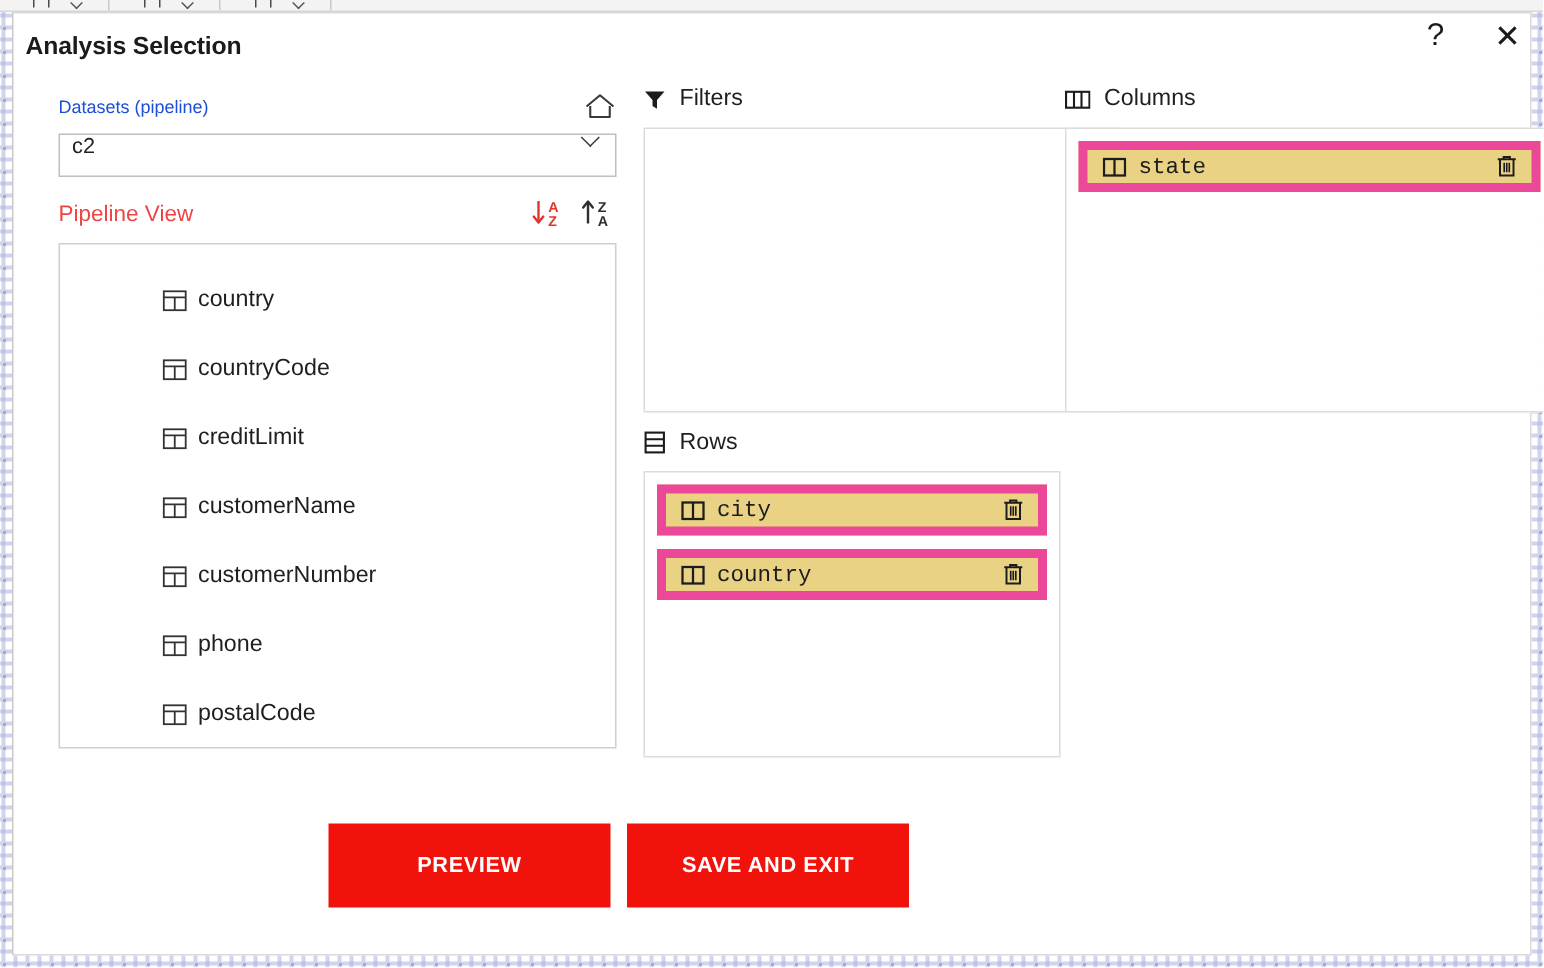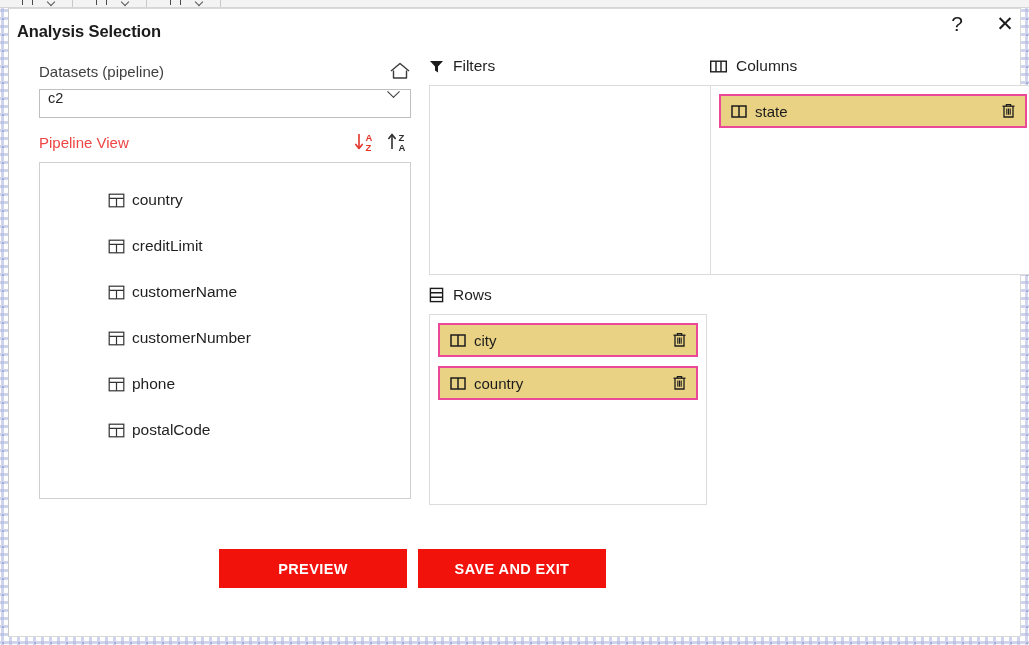--- a/index.html
+++ b/index.html
@@ -124,22 +124,22 @@
   }
 
   
   .left-col {
     position: absolute;
     left: 30px;
     top: 52px;
     width: 372px;
   }
   .field-label {
-    font-size: 15px;
-    color: #404040;
+    font-size: 12px;
+    color: #1d4ed8;
     display: flex;
     align-items: center;
     justify-content: space-between;
   }
   .home-icon { cursor: pointer; display: block; }
 
   .combo {
     margin-top: 8px;
     height: 29px;
     border: 1px solid #bfbfbf;
@@ -207,46 +207,47 @@
   }
   .zone-body {
     border: 1px solid #dcdcdc;
     background: #fff;
     padding: 8px;
   }
 
   .chip {
     height: 34px;
     background: #ead285;
-    border: 2px solid #ec4899;
+    border: 6px solid #ec4899;
     display: flex;
     align-items: center;
     padding: 0 9px 0 10px;
     margin-bottom: 9px;
     cursor: pointer;
+    font-family: Liberation Mono, monospace;
   }
   .chip .chip-ico { margin-right: 8px; display: flex; align-items: center; }
   .chip .chip-lbl {
     flex: 1;
     font-size: 15px;
     color: #1c1c1c;
   }
   .chip .chip-acts { display: flex; align-items: center; gap: 10px; }
   .chip-act { cursor: pointer; display: block; }
 
   
   .btn-row {
     position: absolute;
     left: 210px;
     top: 540px;
     display: flex;
     gap: 11px;
   }
   .btn {
-    height: 39px;
+    height: 56px;
     border: none;
     color: #ffffff;
     font-size: 14.5px;
     font-weight: bold;
     letter-spacing: .4px;
     cursor: pointer;
     font-family: "Liberation Sans", sans-serif;
   }
   .btn-preview { width: 188px; background: #f2120c; }
   .btn-save    { width: 188px; background: #f2120c; }
@@ -321,20 +322,29 @@
         <div class="field-item">
           <span>
             <svg width="17" height="17" viewBox="0 0 17 17">
               <rect x="1.2" y="2.2" width="14.6" height="12.6" fill="none" stroke="#333" stroke-width="1.2"></rect>
               <path d="M1.2 6.3 H15.8 M8.5 6.3 V14.8" stroke="#333" stroke-width="1.2" fill="none"></path>
             </svg>
           </span>
           <span class="lbl">country</span>
         </div>
 
+        <div class="field-item">
+          <span>
+            <svg width="17" height="17" viewBox="0 0 17 17">
+              <rect x="1.2" y="2.2" width="14.6" height="12.6" fill="none" stroke="#333" stroke-width="1.2"></rect>
+              <path d="M1.2 6.3 H15.8 M8.5 6.3 V14.8" stroke="#333" stroke-width="1.2" fill="none"></path>
+            </svg>
+          </span>
+          <span class="lbl">countryCode</span>
+        </div>
 
         <div class="field-item">
           <span>
             <svg width="17" height="17" viewBox="0 0 17 17">
               <rect x="1.2" y="2.2" width="14.6" height="12.6" fill="none" stroke="#333" stroke-width="1.2"></rect>
               <path d="M1.2 6.3 H15.8 M8.5 6.3 V14.8" stroke="#333" stroke-width="1.2" fill="none"></path>
             </svg>
           </span>
           <span class="lbl">creditLimit</span>
         </div>

